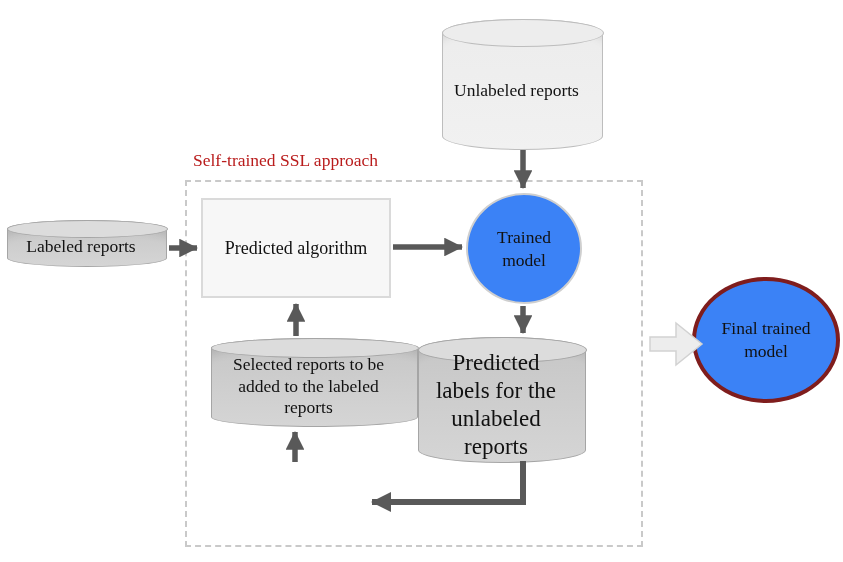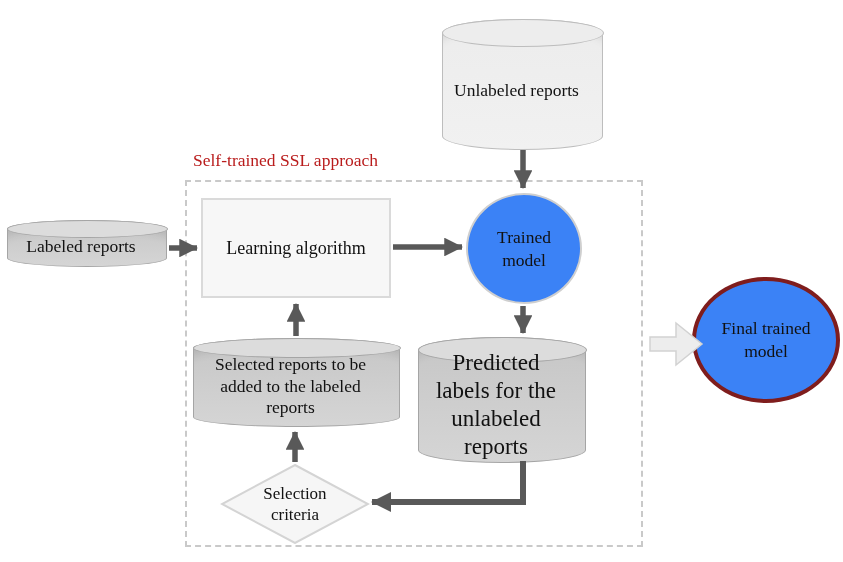--- a/index.html
+++ b/index.html
@@ -37,21 +37,21 @@
   .cyl .label {
     position:absolute; inset:0; display:flex; align-items:center; justify-content:center;
     text-align:center; padding:var(--pt) 20px 2px 8px; line-height:1.22; z-index:2;
   }
   .cyl-light { --bcol:#bdbdbd; --fill:linear-gradient(180deg,#ececec,#f1f1f1); --rim:#ededed; }
   .cyl-dark  { --bcol:#a5a5a5; --fill:linear-gradient(180deg,#c6c6c6,#d5d5d5); --rim:#dcdcdc; }
 
   .cyl-unlabeled { left:442px; top:19px;  width:161px; height:131px; --ry:14px; --pt:14px; font-size:17.5px; }
   .cyl-labeled   { left:7px;   top:220px; width:160px; height:47px;  --ry:9px;  --pt:8px;  font-size:17.5px; }
   .cyl-predicted { left:418px; top:337px; width:168px; height:126px; --ry:13px; --pt:12px; font-size:23px; }
-  .cyl-selected  { left:193px; top:338px; width:207px; height:89px;  --ry:10px; --pt:10px; font-size:17.5px; }
+  .cyl-selected  { left:211px; top:338px; width:207px; height:89px;  --ry:10px; --pt:10px; font-size:17.5px; }
 
   
   .rect-learning {
     left:201px; top:198px; width:190px; height:100px; box-sizing:border-box;
     background:#f7f7f7; border:2px solid #dadada;
     display:flex; align-items:center; justify-content:center;
     font-size:18px; text-align:center;
   }
 
   
@@ -83,41 +83,35 @@
 
   <div class="abs cyl cyl-light cyl-unlabeled">
     <div class="label">Unlabeled reports</div>
   </div>
 
   <div class="abs cyl cyl-dark cyl-labeled">
     <div class="label">Labeled reports</div>
   </div>
 
   <div class="abs rect-learning">
-    <span>Learning algorithm</span>
+    <span>Predicted algorithm</span>
   </div>
 
   <div class="abs circle circle-trained">
     <span style="width:80px;">Trained model</span>
   </div>
 
   <div class="abs cyl cyl-dark cyl-predicted">
     <div class="label">Predicted labels for the unlabeled reports</div>
   </div>
 
   <div class="abs cyl cyl-dark cyl-selected">
     <div class="label">Selected reports to be added to the labeled reports</div>
   </div>
 
-  <div class="abs diamond-wrap">
-    <svg class="layer" width="150" height="80">
-      <polygon points="75,1 148,40 75,79 2,40" fill="#f6f6f6" stroke="#d4d4d4" stroke-width="2"></polygon>
-    </svg>
-    <div class="diamond-label" style="padding:0 28px;">Selection criteria</div>
-  </div>
 
   <div class="abs circle circle-final">
     <span style="width:100px;">Final trained model</span>
   </div>
 
   <svg class="layer" width="843" height="562">
     <defs>
       <marker id="ah" viewBox="0 0 10 10" refX="9.5" refY="5" markerWidth="3.4" markerHeight="3.4" orient="auto-start-reverse">
         <path d="M0,0 L10,5 L0,10 z" fill="#595959"></path>
       </marker>

